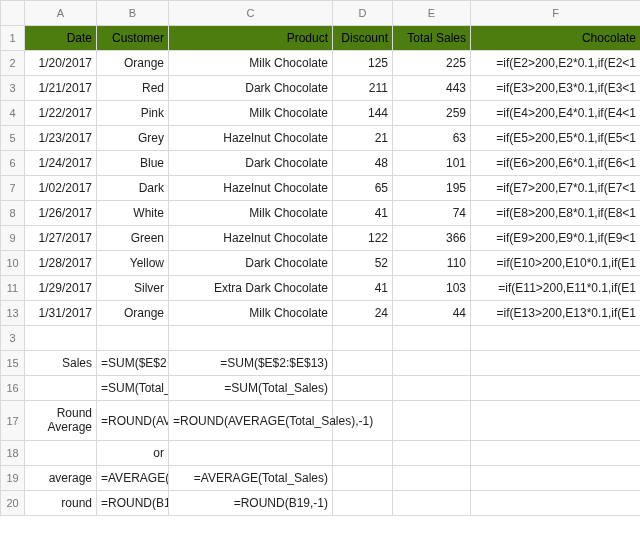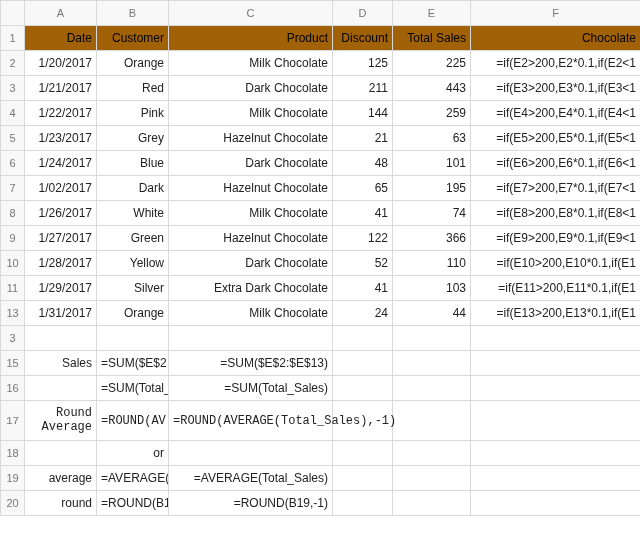--- a/index.html
+++ b/index.html
@@ -29,27 +29,27 @@
     color: #777;
     font-weight: normal;
     text-align: center;
     font-size: 11px;
   }
   th.corner {
     background: #f8f8f8;
     border: 1px solid #d9d9d9;
   }
   .hdrrow td {
-    background: #a16207;
+    background: #4d7c0f;
     color: #000;
     text-align: right;
   }
   td.r { text-align: right; }
   td.l { text-align: right; }
-  .tall { height: 40px; font-family: Liberation Mono, monospace; }
+  .tall { height: 40px; }
   .tall td, .tall th { vertical-align: middle; }
   .wrap { white-space: normal; line-height: 1.15; }
 </style>
 </head>
 <body>
 
 <table>
   <colgroup>
     <col style="width:24px">
     <col style="width:72px">

